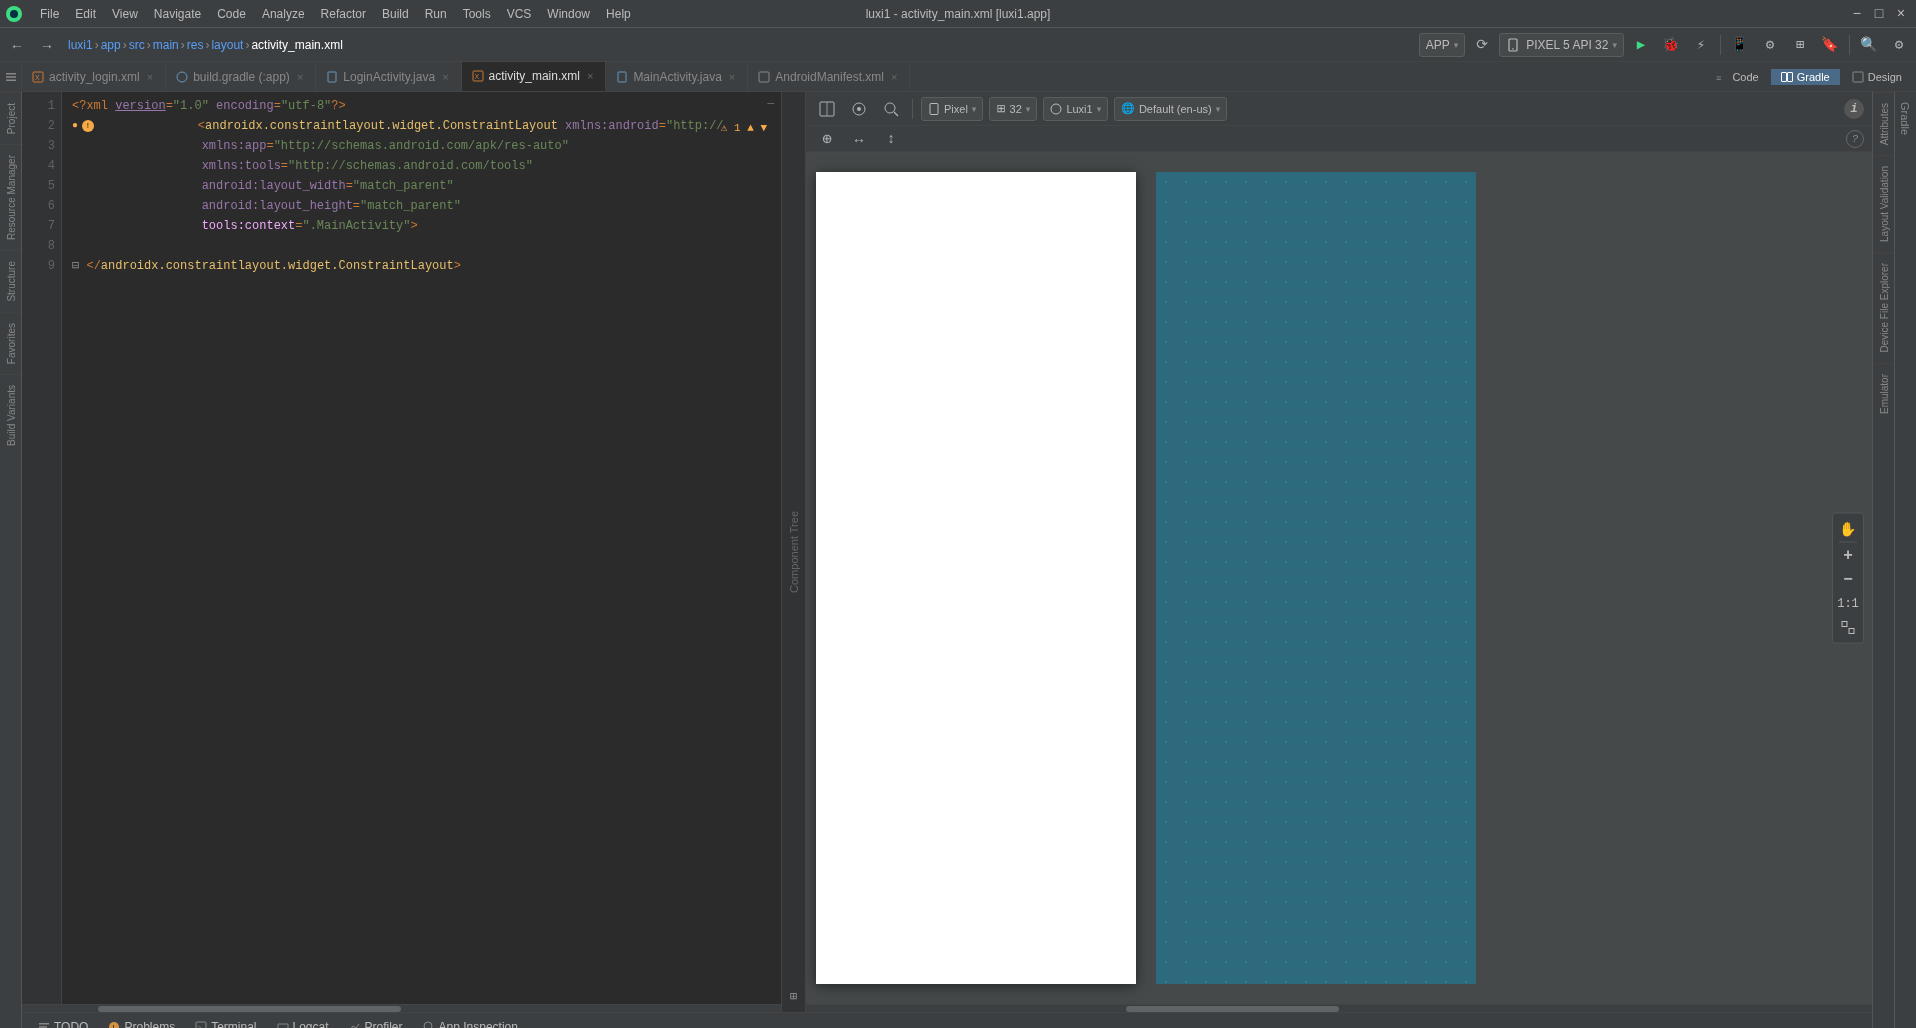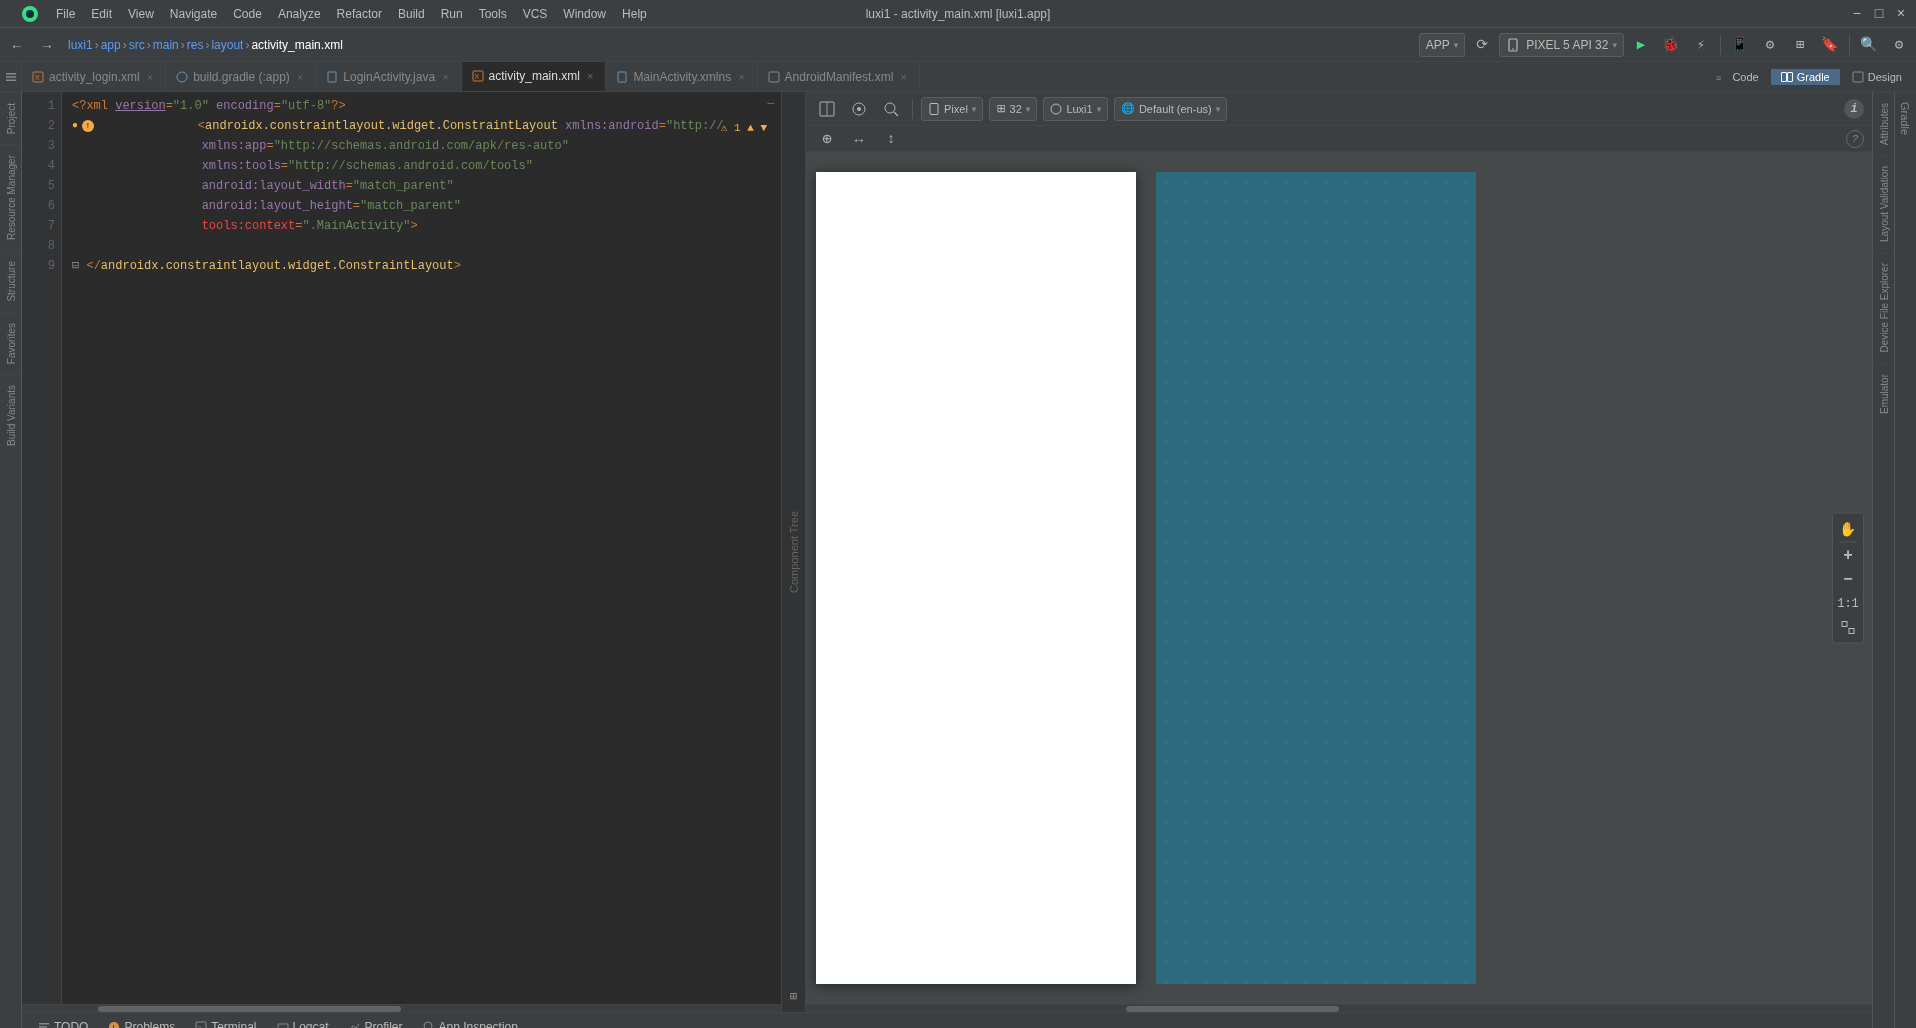--- a/index.html
+++ b/index.html
@@ -12,21 +12,21 @@
       color: #a9b7c6;
       overflow: hidden;
     }
 
     
     .menu-bar {
       display: flex;
       align-items: center;
       background: #3c3f41;
       height: 28px;
-      padding: 0 20px;
+      padding: 0 4px;
       border-bottom: 1px solid #555;
     }
     .menu-bar-logo {
       width: 20px;
       height: 20px;
       margin-right: 8px;
       display: flex;
       align-items: center;
       justify-content: center;
     }
@@ -525,21 +525,21 @@
         <rect x="1" y="1" width="10" height="10" rx="1" fill="none" stroke="#cc7832" stroke-width="1"></rect>
         <text x="2.5" y="9" font-size="7" fill="#cc7832">X</text>
       </svg>
     <span>activity_main.xml</span>
     <span class="tab-close">×</span>
   </div>
   <div class="tab">
     <svg width="12" height="12" viewBox="0 0 12 12">
         <rect x="2" y="1" width="8" height="10" rx="0.5" fill="none" stroke="#6897bb" stroke-width="1"></rect>
       </svg>
-    <span>MainActivity.xmlns</span>
+    <span>MainActivity.java</span>
     <span class="tab-close">×</span>
   </div>
   <div class="tab">
     <svg width="12" height="12" viewBox="0 0 12 12">
         <rect x="1" y="1" width="10" height="10" rx="1" fill="none" stroke="#888" stroke-width="1"></rect>
       </svg>
     <span>AndroidManifest.xml</span>
     <span class="tab-close">×</span>
   </div>
 
@@ -619,21 +619,21 @@
 
             <div class="code-line">
               &nbsp;&nbsp;&nbsp;&nbsp;<span style="color:#9876aa;text-align:center;">android:layout_width</span><span style="color:#cc7832;">=</span><span style="color:#6a8759;">"match_parent"</span>
             </div>
 
             <div class="code-line">
               &nbsp;&nbsp;&nbsp;&nbsp;<span style="color:#9876aa;">android:layout_height</span><span style="color:#cc7832;">=</span><span style="color:#6a8759;">"match_parent"</span>
             </div>
 
             <div class="code-line">
-              &nbsp;&nbsp;&nbsp;&nbsp;<span style="color:#ef4444;">tools:context</span><span style="color:#cc7832;">=</span><span style="color:#6a8759;">".MainActivity"</span><span style="color:#cc7832;">&gt;</span>
+              &nbsp;&nbsp;&nbsp;&nbsp;<span style="color:#f0abfc;">tools:context</span><span style="color:#cc7832;">=</span><span style="color:#6a8759;">".MainActivity"</span><span style="color:#cc7832;">&gt;</span>
             </div>
 
             <div class="code-line">&nbsp;</div>
 
             <div class="code-line">
               <span style="color:#808080;">⊟</span>&nbsp;<span style="color:#cc7832;">&lt;/</span><span style="color:#e8bf6a;">androidx.constraintlayout.widget.ConstraintLayout</span><span style="color:#cc7832;">&gt;</span>
             </div>
           </div>
 
           <div class="editor-collapse">−</div>

